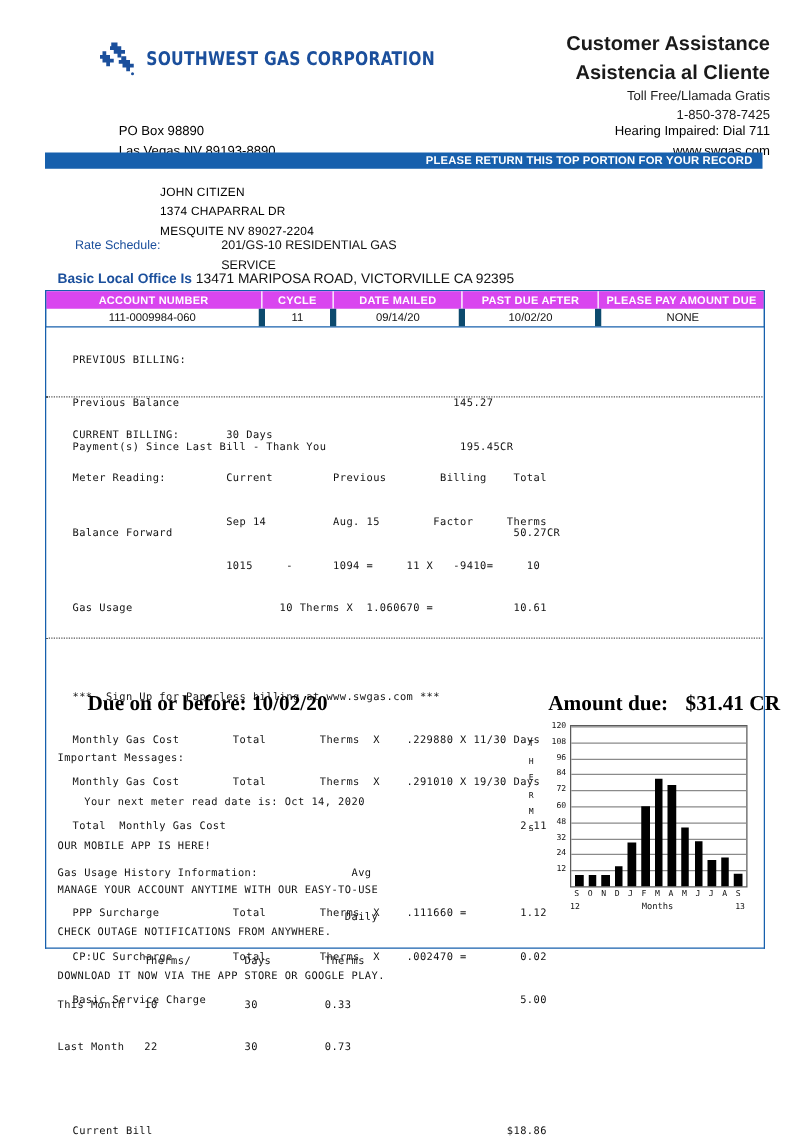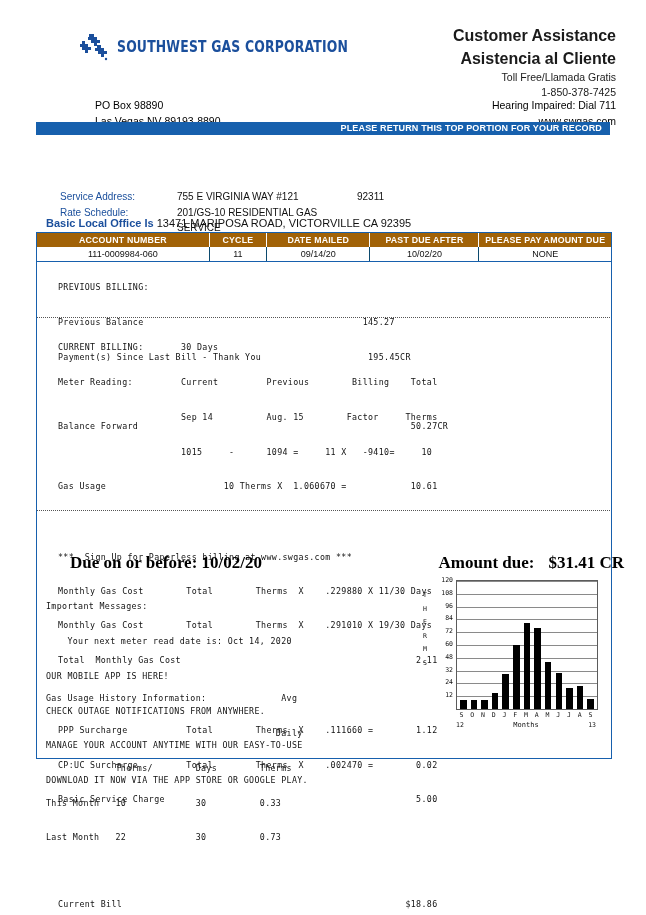--- a/index.html
+++ b/index.html
@@ -29,24 +29,24 @@
   .svc-lab{width:117px;}
   .svc-val{color:#111;width:180px;}
   .svc-zip{color:#111;}
   .local{position:absolute;left:46px;top:217px;font-size:11px;color:#1b4f9c;font-weight:bold;}
   .local b{color:#1b4f9c;}
   .local .addr{color:#111;font-weight:normal;font-size:11px;}
 
   
   .acct{position:absolute;left:36px;top:232px;width:574px;border:1px solid #1760ad;}
   .acct table{border-collapse:collapse;width:100%;}
-  .acct th{background:#a16207;color:#fff;font-size:8.8px;font-weight:bold;padding:2px 0;text-align:center;
+  .acct th{background:#d946ef;color:#fff;font-size:8.8px;font-weight:bold;padding:2px 0;text-align:center;
            border-right:1px solid #fff;letter-spacing:.2px;margin-left:37px;}
   .acct th:last-child{border-right:none;}
-  .acct td{font-size:9px;text-align:center;padding:2px 0;border-right:1px solid #0c4a6e;color:#111;}
+  .acct td{font-size:9px;text-align:center;padding:2px 0;border-right:5px solid #0c4a6e;color:#111;}
   .acct td:last-child{border-right:none;}
 
   
   .mono{position:absolute;left:58px;top:257px;width:552px;font-family:"DejaVu Sans Mono","Liberation Mono",monospace;
         font-size:8.3px;line-height:11.6px;white-space:pre;color:#111;letter-spacing:.35px;}
 
   .rule{position:absolute;left:36px;width:574px;border-top:1px dotted #555;height:0;}
 
   
   .due{position:absolute;left:70px;top:553px;font-size:17px;font-weight:bold;
@@ -108,27 +108,27 @@
 
   <div class="po">
     <div>PO Box 98890</div>
     <div>Las Vegas NV 89193-8890</div>
   </div>
 
   <div class="return-bar">
     <span>PLEASE RETURN THIS TOP PORTION FOR YOUR RECORD</span>
   </div>
 
+  <div class="cust">
+    <div>JOHN CITIZEN</div>
+    <div>1374 CHAPARRAL DR</div>
+    <div>MESQUITE NV 89027-2204</div>
+  </div>
 
   <div class="svc">
-    <div class="svc-row">
-      <div class="svc-lab">Service Address:</div>
-      <div class="svc-val">755 E VIRGINIA WAY #121</div>
-      <div class="svc-zip">92311</div>
-    </div>
     <div class="svc-row">
       <div class="svc-lab">Rate Schedule:</div>
       <div class="svc-val">201/GS-10 RESIDENTIAL GAS SERVICE</div>
     </div>
   </div>
 
   <div class="local">
     <b>Basic Local Office Is</b>
     <span class="addr">13471 MARIPOSA ROAD, VICTORVILLE CA 92395</span>
   </div>
@@ -192,22 +192,22 @@
 
   <div class="due">Due on or before: 10/02/20</div>
   <div class="amt">
     <span class="lab">Amount due:</span><span>$31.41 CR</span>
   </div>
 
   <div class="mono" style="top:578px;left:46px;width:350px">
     <div>Important Messages:</div>
     <div>    Your next meter read date is: Oct 14, 2020</div>
     <div>OUR MOBILE APP IS HERE!</div>
+    <div>MANAGE YOUR ACCOUNT ANYTIME WITH OUR EASY-TO-USE</div>
     <div>CHECK OUTAGE NOTIFICATIONS FROM ANYWHERE.</div>
-    <div>MANAGE YOUR ACCOUNT ANYTIME WITH OUR EASY-TO-USE</div>
     <div>DOWNLOAD IT NOW VIA THE APP STORE OR GOOGLE PLAY.</div>
   </div>
 
   <div class="mono" style="top:670px;left:46px;width:350px">
     <div>Gas Usage History Information:              Avg</div>
     <div>                                           Daily</div>
     <div>             Therms/        Days        Therms</div>
     <div>This Month   10             30          0.33</div>
     <div>Last Month   22             30          0.73</div>
   </div>

